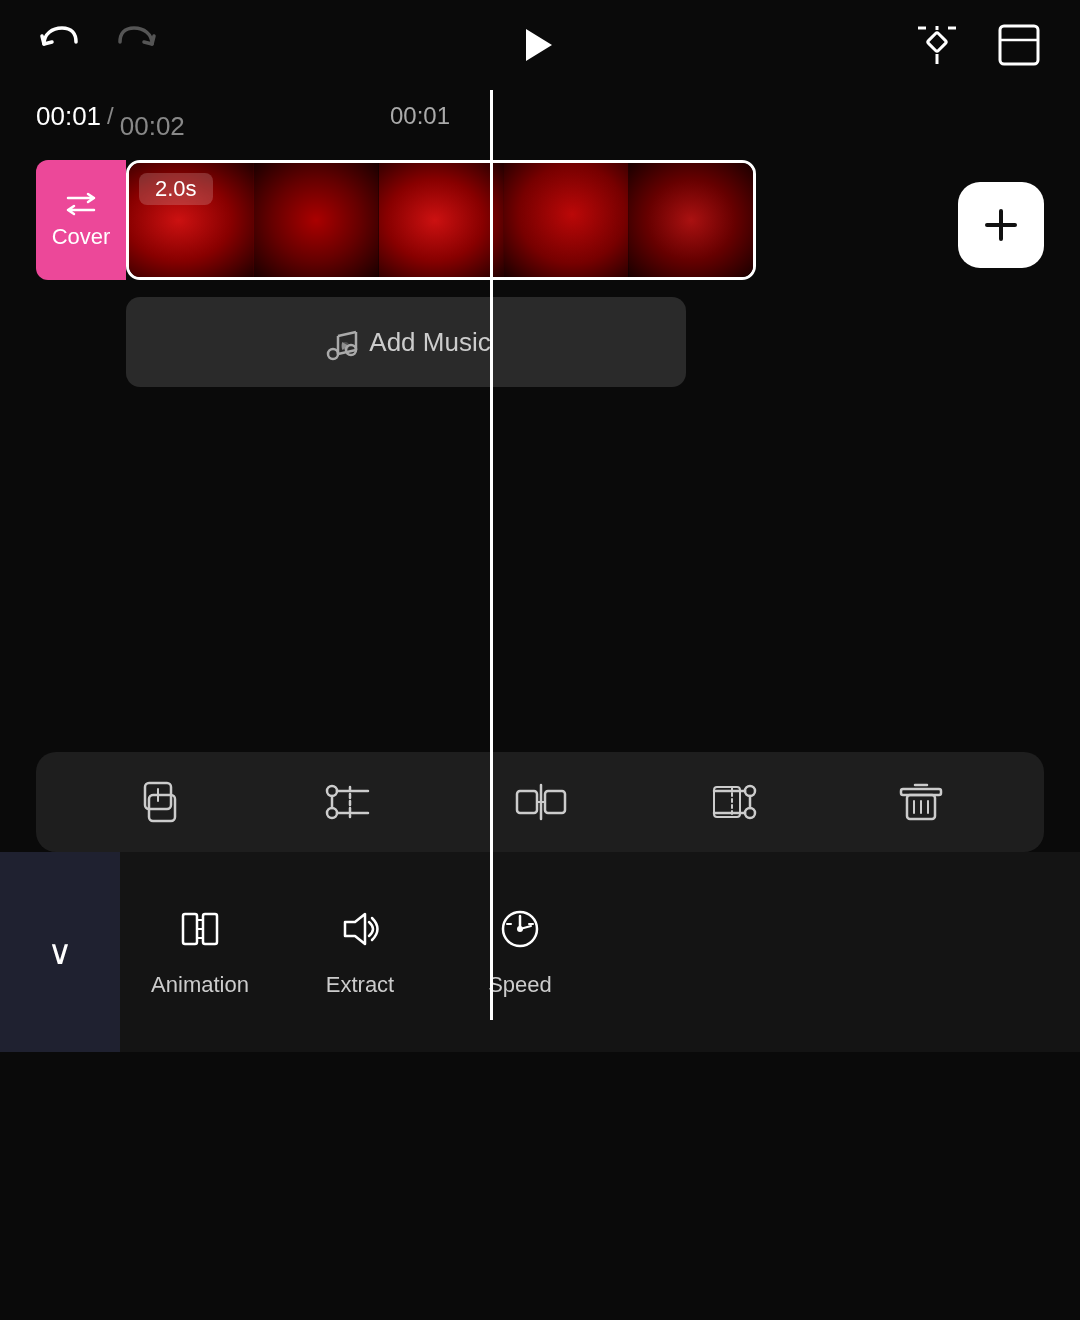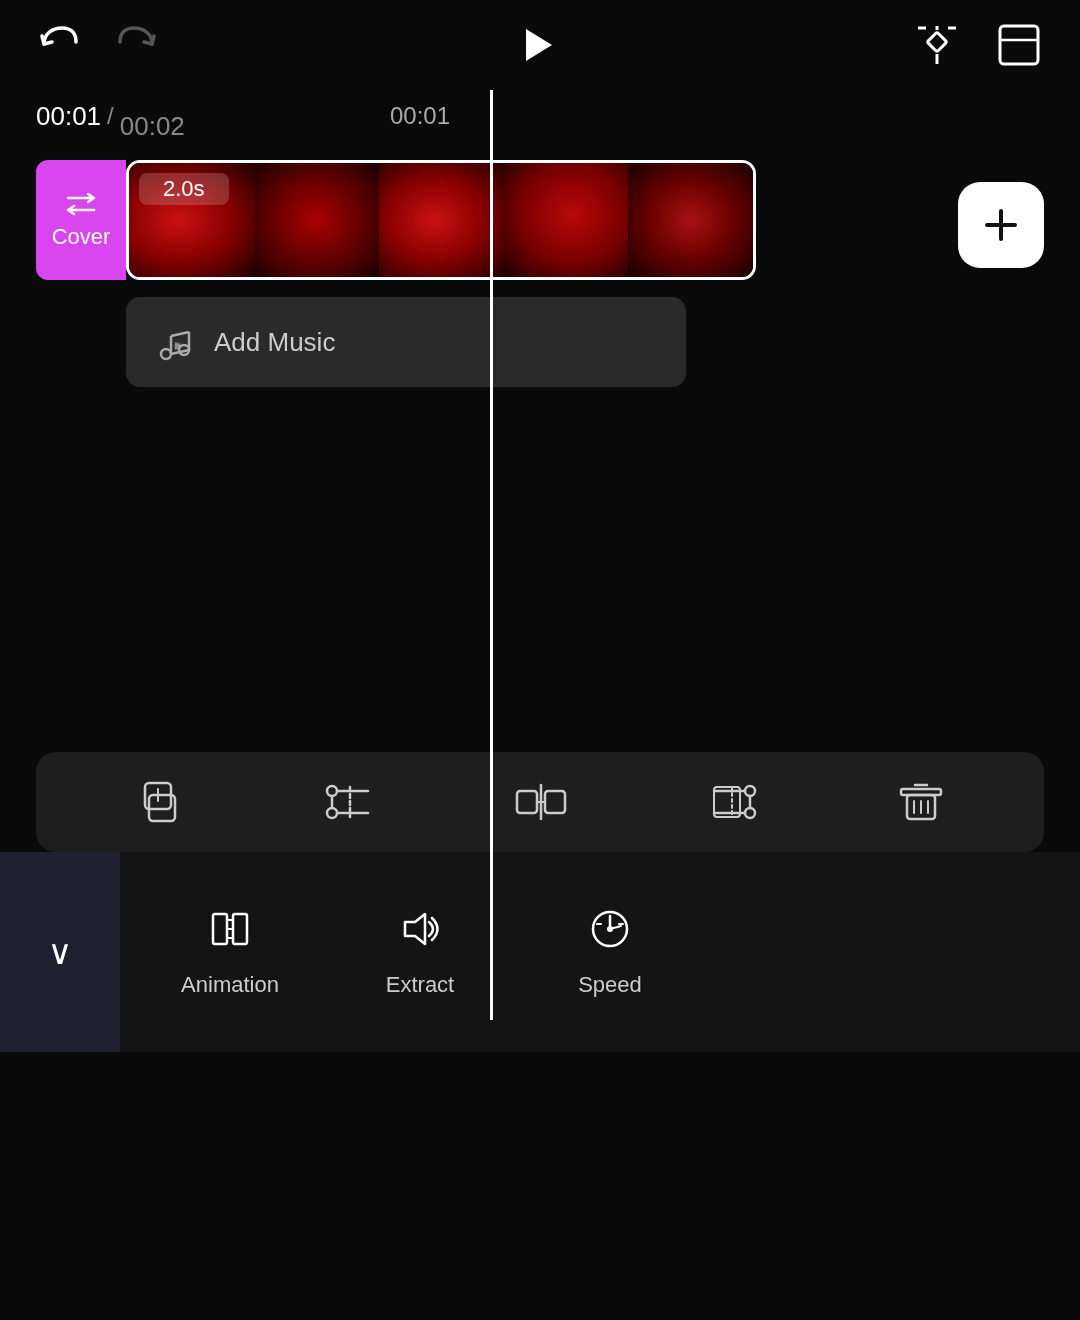--- a/index.html
+++ b/index.html
@@ -72,21 +72,21 @@
       z-index: 10;
     }
 
     
     .cover-label {
       position: absolute;
       left: 0;
       top: 18px;
       width: 90px;
       height: 120px;
-      background: #d946ef;
+      background: #ec4899;
       border-radius: 12px 0 0 12px;
       display: flex;
       flex-direction: column;
       align-items: center;
       justify-content: center;
       gap: 6px;
       font-size: 22px;
       color: #fff;
       z-index: 5;
     }
@@ -103,21 +103,21 @@
       overflow: hidden;
       display: flex;
       z-index: 4;
     }
     .video-duration-badge {
       position: absolute;
       top: 10px;
       left: 10px;
       background: rgba(255,255,255,0.18);
       border-radius: 8px;
-      padding: 3px 24px;
+      padding: 3px 16px;
       font-size: 22px;
       color: #fff;
       z-index: 6;
       backdrop-filter: blur(4px);
     }
     .video-frame {
       flex: 1;
       background: radial-gradient(ellipse at center, #cc0000 0%, #660000 60%, #1a0000 100%);
       border-right: 1px solid rgba(0,0,0,0.3);
     }
@@ -128,21 +128,22 @@
       position: absolute;
       left: 90px;
       top: 155px;
       width: 560px;
       height: 90px;
       background: #2a2a2a;
       border-radius: 14px;
       display: flex;
       align-items: center;
       padding: 0 28px;
-      gap: 20px;
+      gap: 8px;
+      justify-content: center;
     }
     .music-track-label {
       font-size: 26px;
       color: #ccc;
     }
 
     
     .add-btn {
       position: absolute;
       right: 0;
@@ -205,21 +206,20 @@
       flex-direction: column;
       align-items: center;
       justify-content: center;
       gap: 10px;
       min-width: 160px;
       height: 100%;
       cursor: pointer;
       background: none;
       border: none;
       color: #ccc;
-      margin-left: 30px;
     }
     .bottom-tool-item .tool-icon { font-size: 44px; color: #fff; }
     .bottom-tool-item .tool-label { font-size: 22px; color: #ccc; }
 
     .collapse-btn {
       width: 120px;
       height: 100%;
       display: flex;
       align-items: center;
       justify-content: center;

